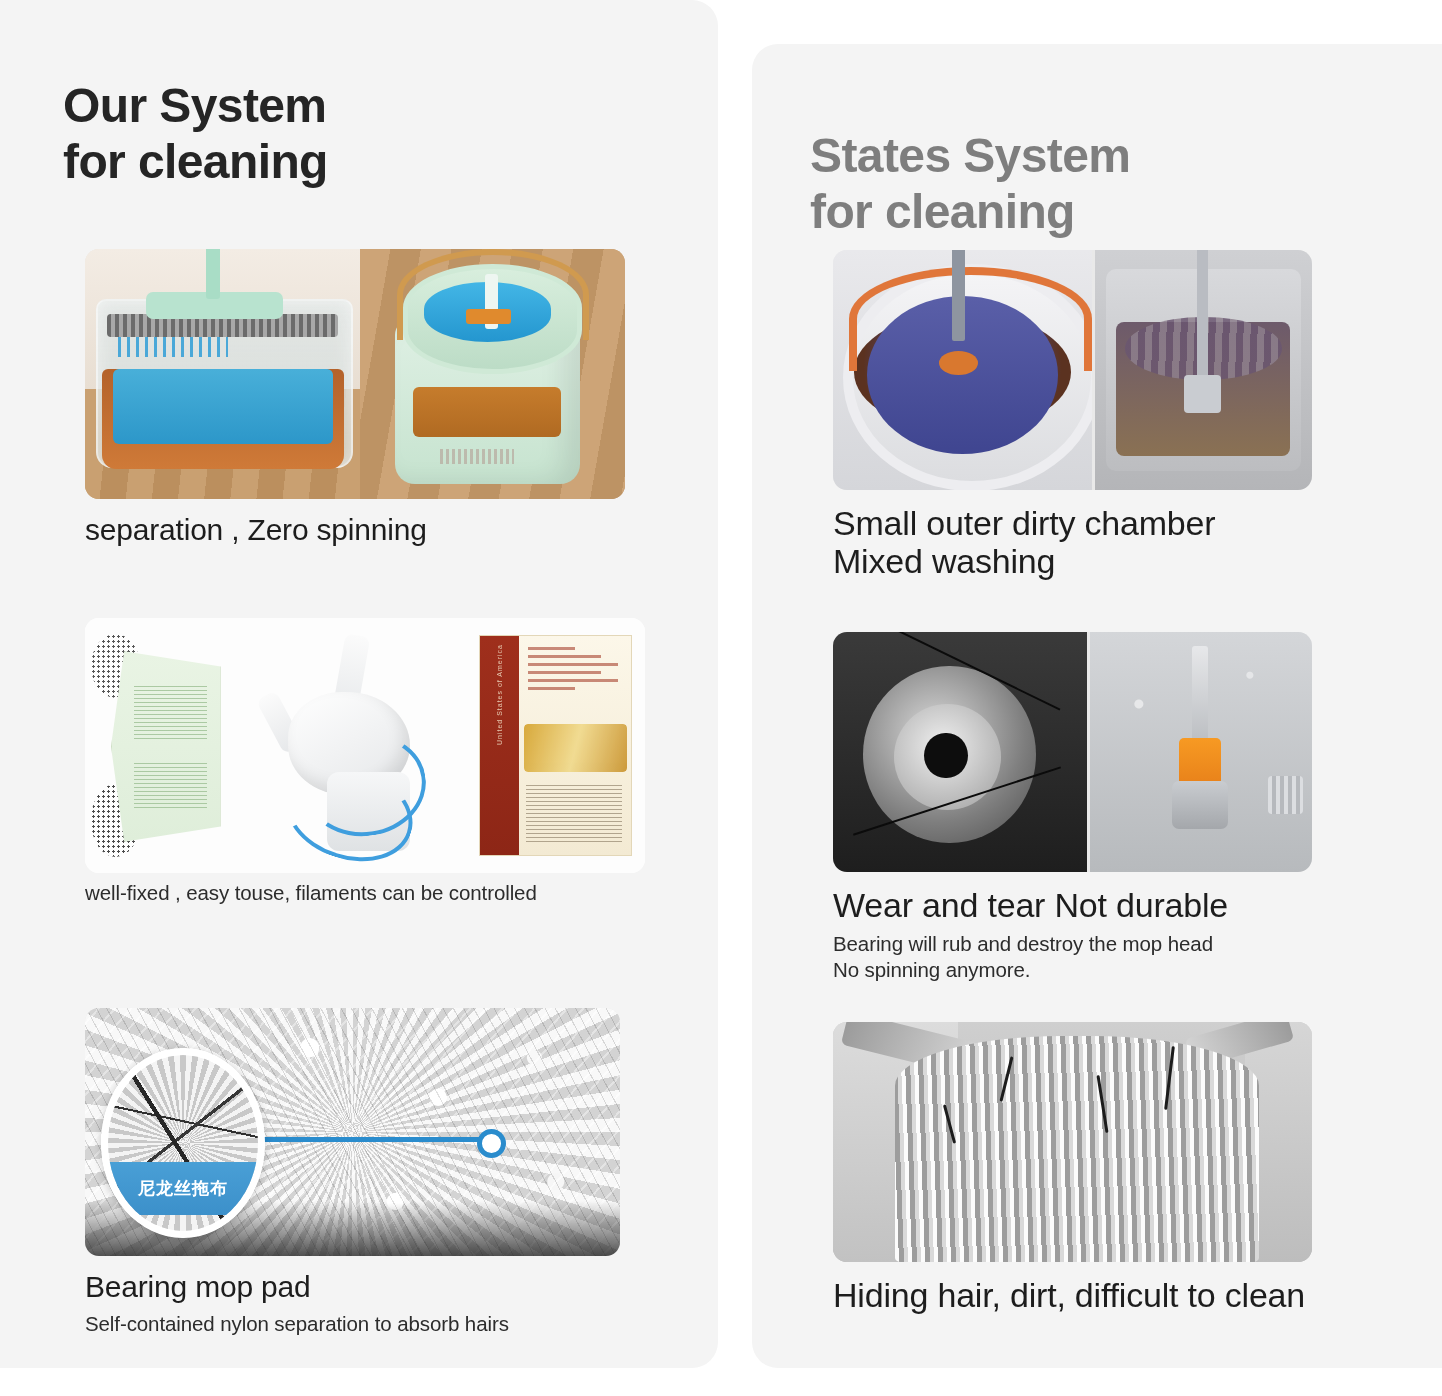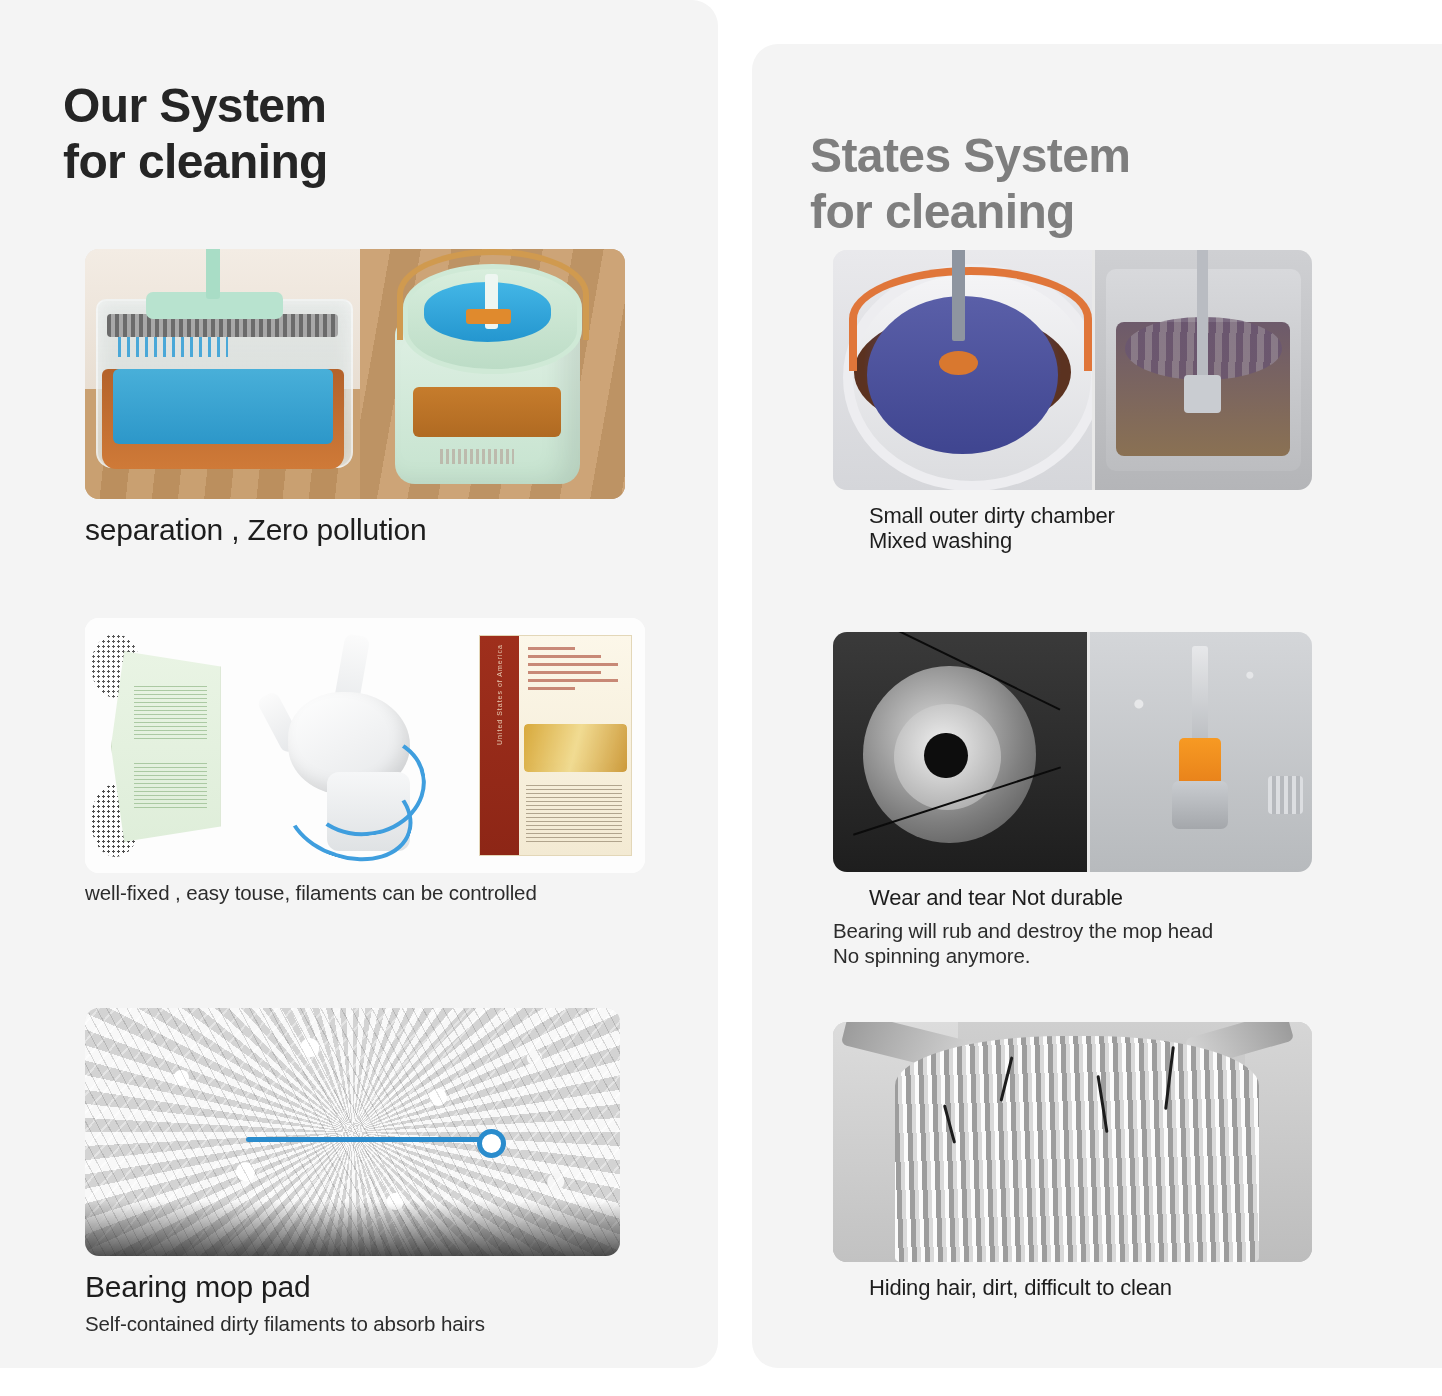--- a/index.html
+++ b/index.html
@@ -50,21 +50,21 @@
     letter-spacing:-0.2px;
   }
   .cap-s{
     color:#2c2c2c;
     font-size:20.5px;
     line-height:1.25;
     margin-top:7px;
     white-space:pre-line;
     letter-spacing:-0.1px;
   }
-  .cap-h.lg{font-size:22px;margin-left:36px;}
+  .cap-h.lg{font-size:34px;}
 
   
   .l-row1{left:85px;top:249px;width:540px;}
   .l-row2{left:85px;top:618px;width:560px;}
   .l-row3{left:85px;top:1008px;width:540px;}
   .l-img1{width:540px;height:250px;}
   .l-img2{width:560px;height:255px;background:#ffffff;}
   .l-img3{width:535px;height:248px;}
 
   
@@ -295,21 +295,21 @@
             <div class="bucketdirty"></div>
           <div class="basket"></div>
             <div class="water"></div>
           <div class="spindle"></div>
             <div class="orange"></div>
           <div class="handle"></div>
             <div class="logo"></div>
         </div>
       </div>
     </div>
-    <div class="cap-h">separation , Zero pollution</div>
+    <div class="cap-h">separation , Zero spinning</div>
   </div>
 
   <div class="row l-row2">
     <div class="card-img l-img2">
       <div class="ph-patent">
         <div class="pat-pad">
           <div class="fuzz-t"></div>
             <div class="fuzz-b"></div>
           <div class="green"></div>
             <div class="lines"></div>
@@ -343,24 +343,30 @@
     <div class="cap-s">well-fixed , easy touse, filaments can be controlled</div>
   </div>
 
   <div class="row l-row3">
     <div class="card-img l-img3">
       <div class="ph-fiber">
         <div class="speck"></div>
           <div class="dark"></div>
         <div class="leader"></div>
         <div class="leader-dot"></div>
+        <div class="callout">
+          <div class="hairs"></div>
+          <div class="band">
+            <span>尼龙丝拖布</span>
+          </div>
+        </div>
       </div>
     </div>
     <div class="cap-h">Bearing mop pad</div>
-    <div class="cap-s">Self-contained dirty filaments to absorb hairs</div>
+    <div class="cap-s">Self-contained nylon separation to absorb hairs</div>
   </div>
 
   <div class="panel panel-right"></div>
 
   <div class="sys-title title-right">States System
 for cleaning</div>
 
   <div class="row r-row1">
     <div class="card-img r-img">
       <div class="ph-dual">

